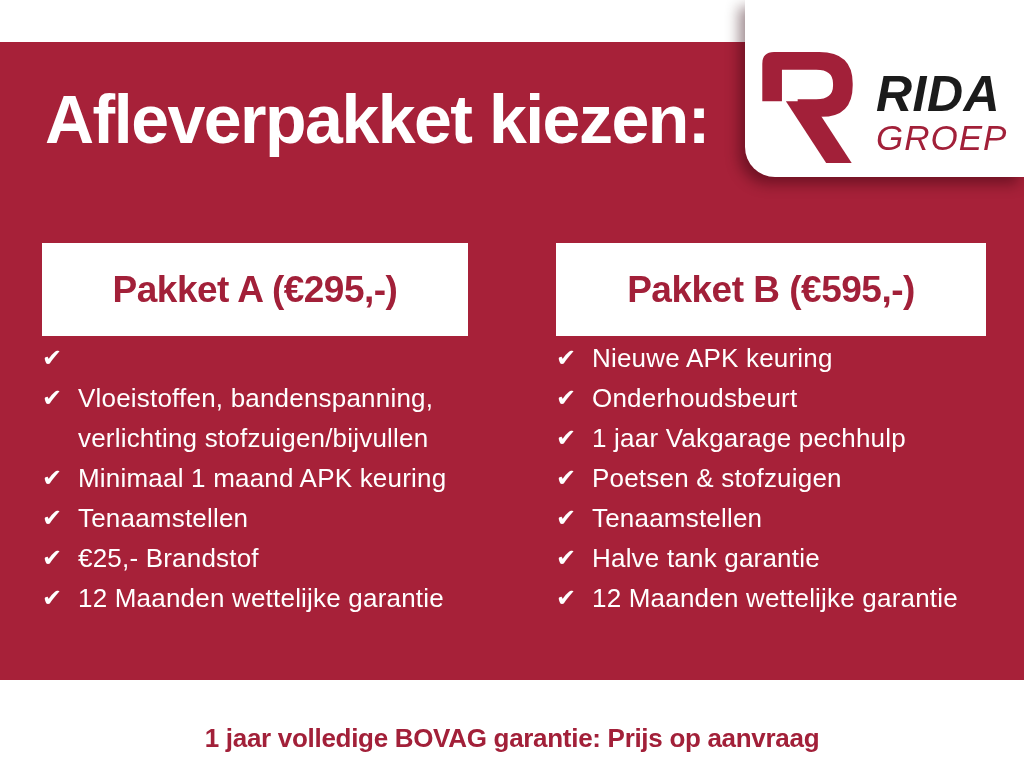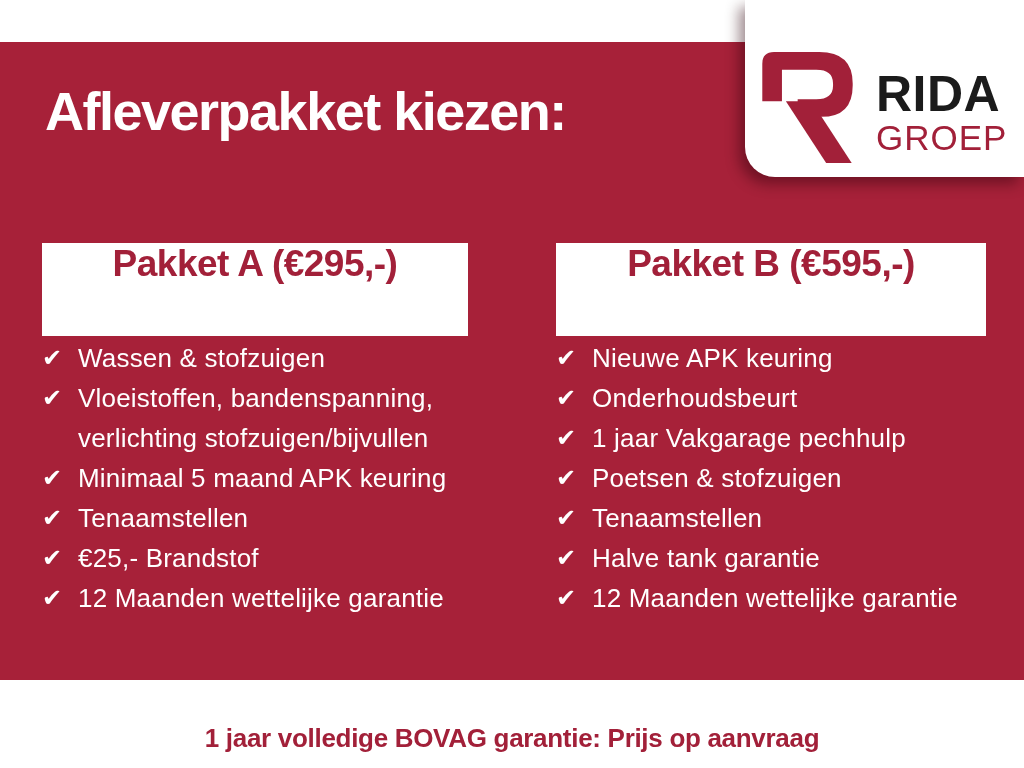--- a/index.html
+++ b/index.html
@@ -11,33 +11,33 @@
   html,body{margin:0;padding:0;}
   body{width:1024px;height:768px;font-family:"Liberation Sans",sans-serif;}
   .canvas{position:relative;width:1024px;height:768px;background:var(--red);overflow:hidden;}
 
   .band-top{position:absolute;left:0;top:0;width:1024px;height:42px;background:var(--white);}
   .band-bottom{position:absolute;left:0;top:680px;width:1024px;height:88px;background:var(--white);}
   .footer-text{padding-top:7px;text-align:center;color:var(--accent);
     font-size:26px;font-weight:700;letter-spacing:-0.3px;margin-top:36px;}
 
   .title{position:absolute;left:45px;top:80px;color:var(--white);
-    font-size:54px;font-weight:700;letter-spacing:-1.5px;white-space:nowrap;}
+    font-size:68px;font-weight:700;letter-spacing:-1.5px;white-space:nowrap;}
 
   .logo-box{position:absolute;left:745px;top:0;width:279px;height:177px;background:var(--white);
     border-bottom-left-radius:30px;box-shadow:-6px 7px 14px rgba(45,0,10,0.45);}
   .r-mark{position:absolute;left:17px;top:52px;width:91px;height:113px;}
-  .logo-text{position:absolute;left:131px;top:69px;}
+  .logo-text{position:absolute;left:131px;top:69px;font-style:italic;}
   .logo-name{font-size:50px;line-height:1.0;font-weight:700;color:var(--black);letter-spacing:0.5px;}
   .logo-sub{font-size:35px;line-height:1.1;font-weight:500;color:var(--accent);letter-spacing:1px;}
 
   .pkg{position:absolute;top:243px;}
   .pkg-a{left:42px;width:426px;}
   .pkg-b{left:556px;width:430px;}
-  .pkg-header{height:93px;background:var(--white);display:flex;justify-content:center;
+  .pkg-header{height:93px;background:var(--white);display:flex;align-items:center;justify-content:center;
     color:var(--accent);font-size:37px;font-weight:700;letter-spacing:-0.5px;cursor:pointer;}
   .pkg-list{list-style:none;margin:2px 0 0 0;padding:0;}
   .row{height:40px;display:flex;align-items:center;}
   .chk{flex:0 0 36px;width:36px;color:var(--white);font-size:24px;line-height:1;
     font-family:"DejaVu Sans",sans-serif;}
   .txt{color:var(--white);font-size:26px;letter-spacing:0.2px;white-space:nowrap;}
 </style>
 </head>
 <body>
 
@@ -59,33 +59,32 @@
     </div>
   </div>
 
   <section class="pkg pkg-a">
     <div class="pkg-header">
       <span>Pakket A (€295,-)</span>
     </div>
     <ul class="pkg-list">
       <li class="row">
         <span class="chk">✔</span>
-        <span class="txt">Wassen &amp; stofzuigen</span>
       </li>
       <li class="row">
         <span class="chk">✔</span>
         <span class="txt">Vloeistoffen, bandenspanning,</span>
       </li>
       <li class="row">
         <span class="chk"></span>
         <span class="txt">verlichting stofzuigen/bijvullen</span>
       </li>
       <li class="row">
         <span class="chk">✔</span>
-        <span class="txt">Minimaal 5 maand APK keuring</span>
+        <span class="txt">Minimaal 1 maand APK keuring</span>
       </li>
       <li class="row">
         <span class="chk">✔</span>
         <span class="txt">Tenaamstellen</span>
       </li>
       <li class="row">
         <span class="chk">✔</span>
         <span class="txt">€25,- Brandstof</span>
       </li>
       <li class="row">

